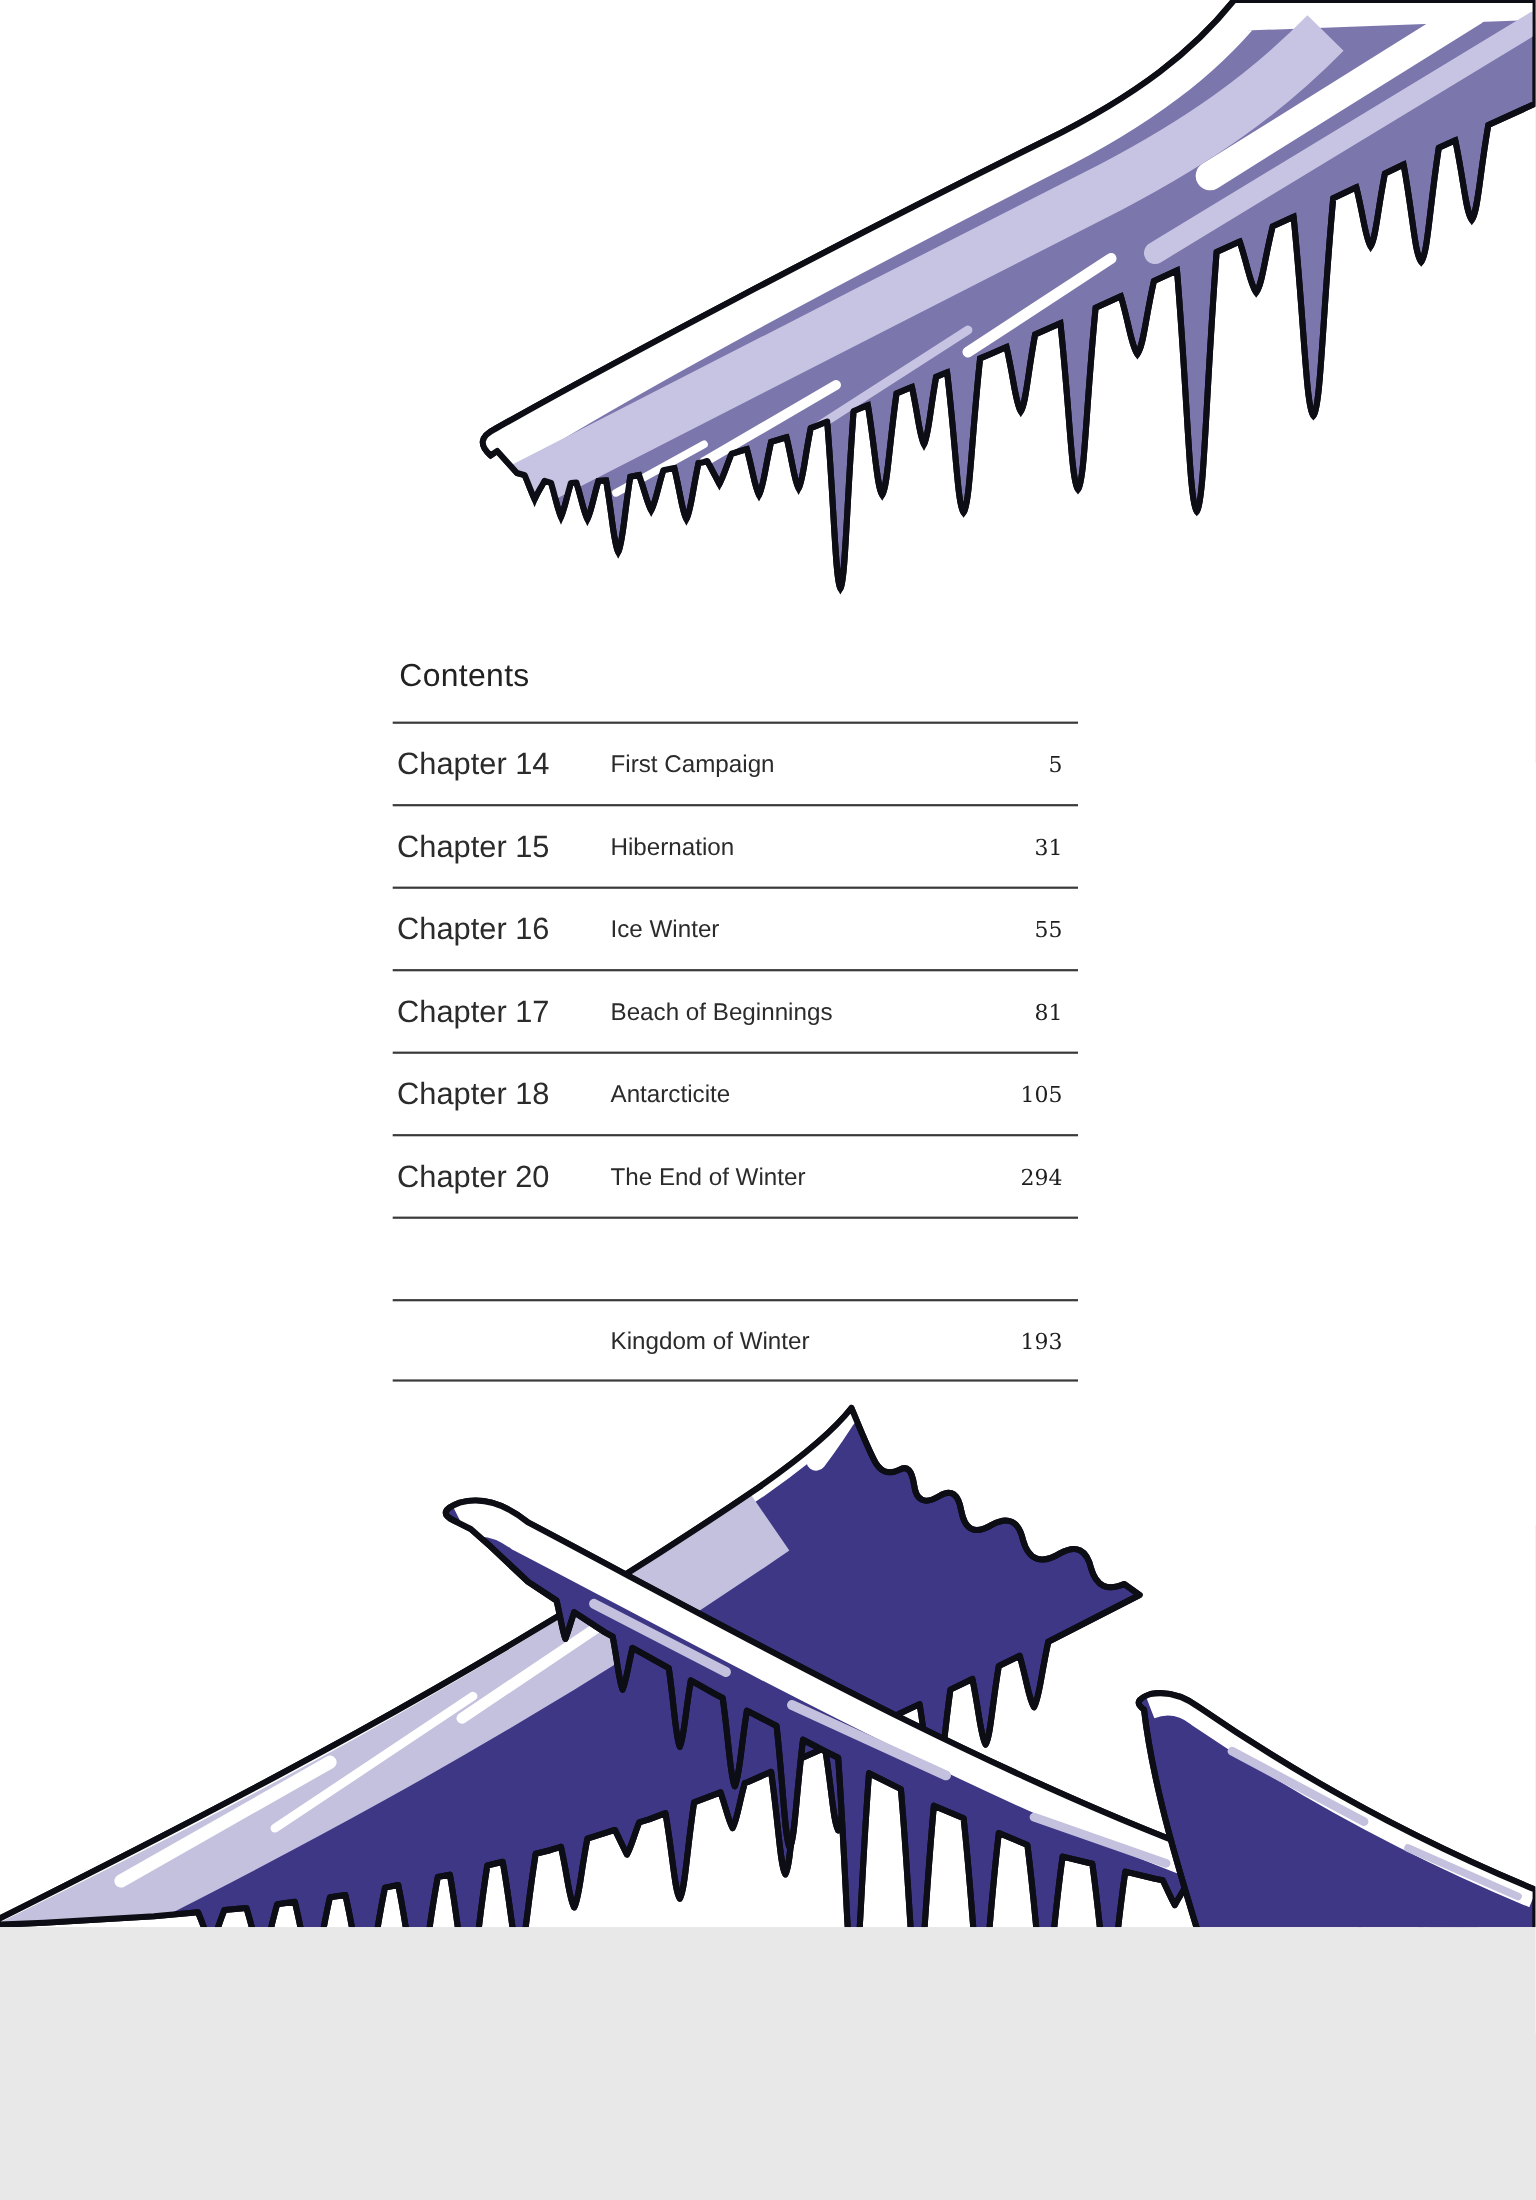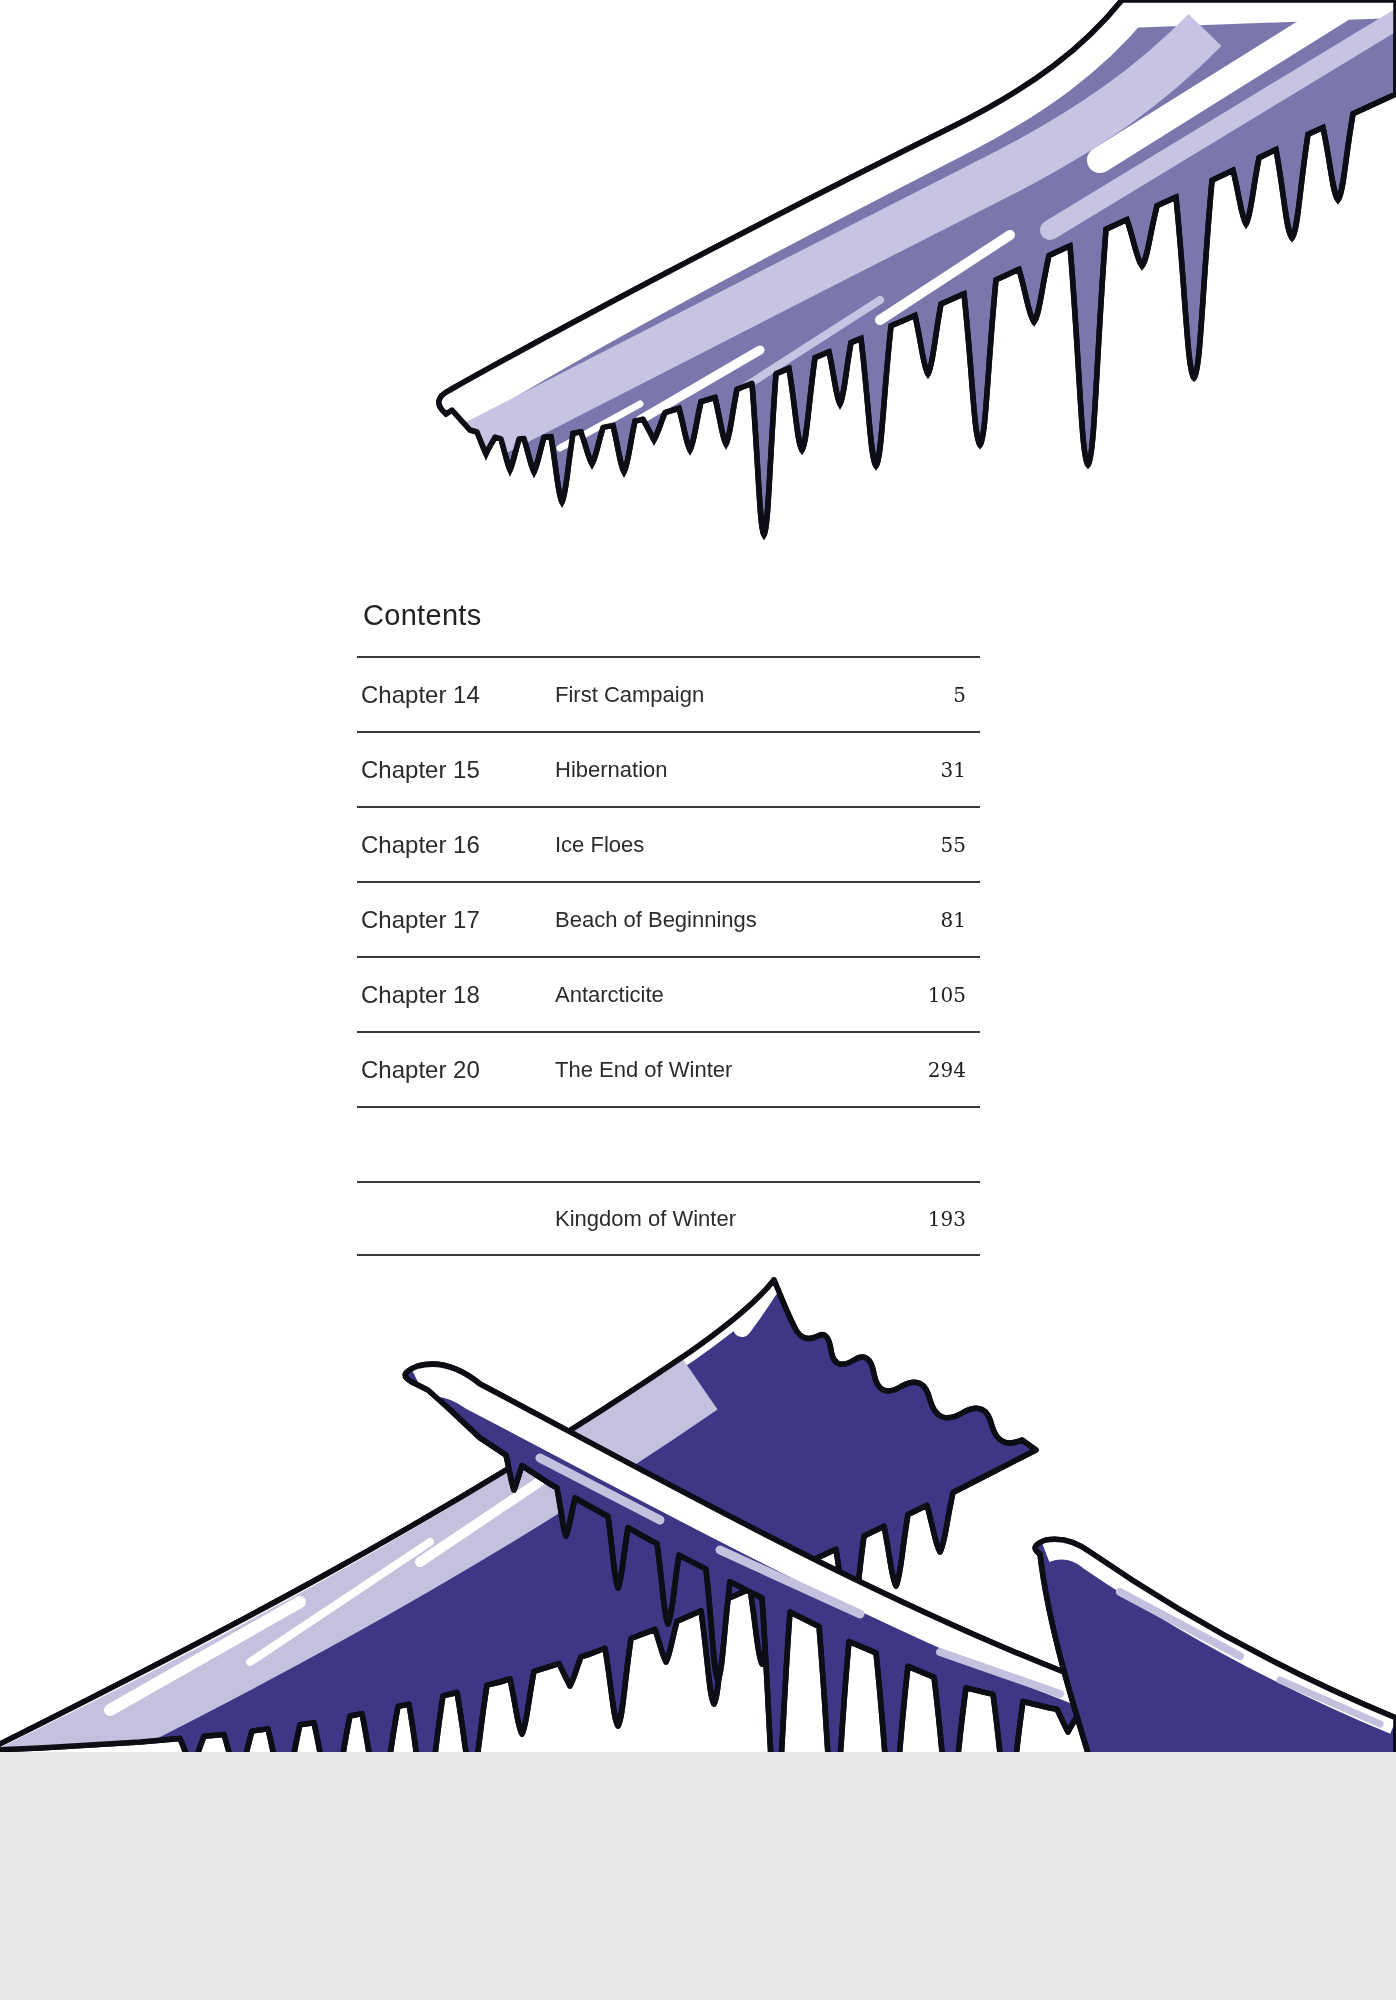--- a/index.html
+++ b/index.html
@@ -15,21 +15,21 @@
   .contents-heading{
     margin:0 0 24px 6px;font-size:29px;font-weight:400;color:#222;
     letter-spacing:0.3px;line-height:34px;
   }
   .toc{width:100%;}
   .toc-row{
     height:75px;display:flex;align-items:center;
     border-top:2px solid #3a3a3a;box-sizing:border-box;
   }
   .toc-row.last{border-bottom:2px solid #3a3a3a;}
-  .cell-chapter{width:194px;padding-left:4px;font-size:24px;color:#2b2b2b;}
+  .cell-chapter{width:194px;padding-left:4px;font-size:28px;color:#2b2b2b;}
   .cell-title{flex:1;font-size:22px;color:#2b2b2b;}
   .cell-page{
     width:96px;text-align:right;padding-right:14px;
     font-family:"DejaVu Serif",serif;font-size:20px;color:#1e1e1e;
   }
 </style>
 </head>
 <body>
 
 <div class="page">
@@ -63,21 +63,21 @@
         <span class="cell-title">First Campaign</span>
         <span class="cell-page">5</span>
       </div>
       <div class="toc-row" style="border-top-color: rgb(58, 58, 58);">
         <span class="cell-chapter">Chapter 15</span>
         <span class="cell-title">Hibernation</span>
         <span class="cell-page">31</span>
       </div>
       <div class="toc-row" style="border-top-color: rgb(58, 58, 58);">
         <span class="cell-chapter">Chapter 16</span>
-        <span class="cell-title">Ice Floes</span>
+        <span class="cell-title">Ice Winter</span>
         <span class="cell-page">55</span>
       </div>
       <div class="toc-row" style="border-top-color: rgb(58, 58, 58);">
         <span class="cell-chapter">Chapter 17</span>
         <span class="cell-title">Beach of Beginnings</span>
         <span class="cell-page">81</span>
       </div>
       <div class="toc-row" style="border-top-color: rgb(58, 58, 58);">
         <span class="cell-chapter">Chapter 18</span>
         <span class="cell-title">Antarcticite</span>

